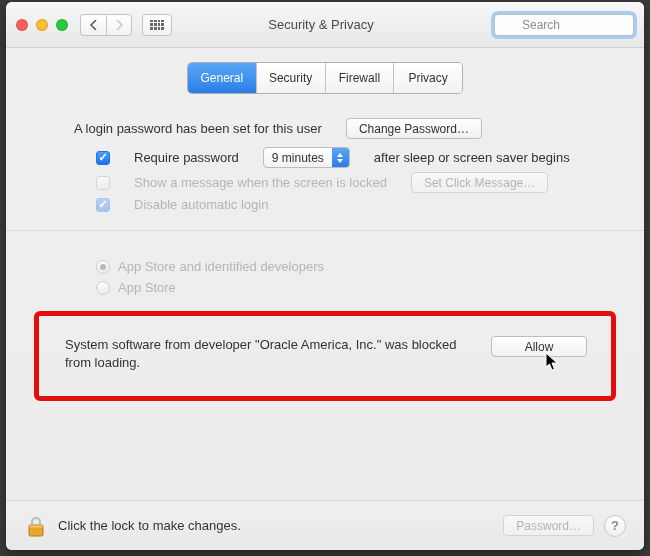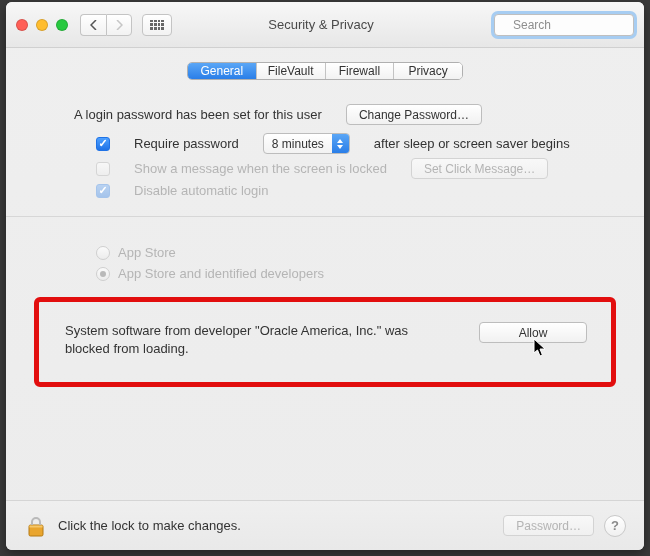--- a/index.html
+++ b/index.html
@@ -57,32 +57,32 @@
     gap: 1px;
   }
   .gridicon span { background: #666; }
   .title {
     position: absolute; left:0; right:8px; text-align: center;
     font-size: 13px; color: #4a4a4a; pointer-events: none;
   }
   .search {
     margin-left: auto; width: 140px; height: 22px;
     background: #fdfdfd; border: 1px solid #bfbfbf; border-radius: 4px;
-    display: flex; align-items: center; padding: 0 11px; gap: 5px;
+    display: flex; align-items: center; padding: 0 20px; gap: 5px;
     box-shadow: 0 0 0 3px #a7cdf2;
   }
   .search svg { width: 12px; height: 12px; fill: #8a8a8a; }
   .search input {
     border: none; outline: none; background: transparent; flex: 1;
     font-size: 12px; color: #333;
   }
   .search input::placeholder { color: #8e8e8e; }
   .tabs {
     margin: 14px auto 10px; display: flex; border: 1px solid #b0b0b0; border-radius: 5px;
-    overflow: hidden; width: 276px; height: 18px; font-size: 12px;
+    overflow: hidden; width: 276px; height: 32px; font-size: 12px;
     background: #fff;
   }
   .tab {
     flex: 1; display: flex; align-items: center; justify-content: center;
     border-right: 1px solid #c3c3c3; color: #333; background: linear-gradient(#ffffff,#f2f2f2);
     padding: 0 10px;
   }
   .tab:last-child { border-right: none; }
   .tab.active { background: linear-gradient(#5aa6f6,#2a7ee8); color: #fff; }
   .content { flex:1; overflow: hidden; font-size: 13px; color: #333; position: relative; }
@@ -122,21 +122,21 @@
   .section2 { padding: 20px 68px 12px; }
   .radiowrap { margin-top: 8px; margin-left: 22px; display:flex; flex-direction:column; gap:6px; }
   .radio { display:flex; align-items:center; gap:8px; color:#b5b5b5; }
   .rcircle { width:14px; height:14px; border:1px solid #cfcfcf; border-radius:50%; background:linear-gradient(#fafafa,#ececec); display:flex;align-items:center;justify-content:center; flex-shrink:0;}
   .rcircle.on::after { content:""; width:6px;height:6px;background:#b9b9b9;border-radius:50%; }
   .redbox {
     margin: 4px 28px 10px; border: 5px solid #e20e0e; border-radius: 6px;
     padding: 20px 24px 24px 26px; display:flex; gap:24px; align-items:flex-start;
   }
   .redbox .msg { flex:1; font-size:13px; line-height:1.4; color:#333; }
-  .allowbtn { width:108px; position:relative; }
+  .allowbtn { width:96px; position:relative; }
   .cursor { position:absolute; top:16px; left:54px; }
   .footer {
     height: 50px; border-top: 1px solid #d5d5d5;
     display:flex; align-items:center; padding: 11px 18px; gap:10px;
     background: linear-gradient(#efefef,#e9e9e9);
     font-size:13px; color:#333;
   }
   .lock { width:24px; height:24px; position:relative; }
   .helpbtn {
     width:22px;height:22px;border-radius:50%;border:1px solid #c9c9c9;
@@ -188,59 +188,59 @@
       <svg viewBox="0 0 24 24">
           <path d="M10 2a8 8 0 105.3 14l5.4 5.4 1.4-1.4-5.4-5.4A8 8 0 0010 2zm0 2a6 6 0 110 12 6 6 0 010-12z"></path>
         </svg>
       <input type="text" placeholder="Search" style="">
     </div>
   </div>
 
   <div class="content">
     <div class="tabs">
       <div class="tab active">General</div>
-      <div class="tab">FileVault</div>
+      <div class="tab">Security</div>
       <div class="tab">Firewall</div>
       <div class="tab">Privacy</div>
     </div>
 
     <div class="section1">
       <div class="row first">
         <span>A login password has been set for this user</span>
         <button class="macbtn">Change Password…</button>
       </div>
       <div class="row indent">
         <span class="check on"></span>
         <span>Require password</span>
         <div class="select">
-          <span class="val">8 minutes</span>
+          <span class="val">9 minutes</span>
           <span class="arrows"></span>
         </div>
         <span>after sleep or screen saver begins</span>
       </div>
       <div class="row indent">
         <span class="check dis"></span>
         <span class="muted">Show a message when the screen is locked</span>
         <button class="macbtn disabled">Set Click Message…</button>
       </div>
       <div class="row indent">
         <span class="check dis on"></span>
         <span class="muted">Disable automatic login</span>
       </div>
     </div>
 
     <div class="section2">
       <div class="radiowrap">
         <div class="radio">
+          <span class="rcircle on"></span>
+          <span>App Store and identified developers</span>
+        </div>
+        <div class="radio">
           <span class="rcircle"></span>
           <span>App Store</span>
-        </div>
-        <div class="radio">
-          <span class="rcircle on"></span>
-          <span>App Store and identified developers</span>
         </div>
       </div>
     </div>
 
     <div class="redbox">
       <div class="msg">System software from developer "Oracle America, Inc." was blocked from loading.</div>
       <div class="allowbtn">
         <button class="macbtn" style="width:100%;">Allow</button>
         <svg class="cursor" width="16" height="20" viewBox="0 0 16 20">
           <path d="M1 1 L1 15 L4.5 12 L7 18 L9.4 17 L7 11 L12 11 Z" fill="#000" stroke="#fff" stroke-width="1"></path>

